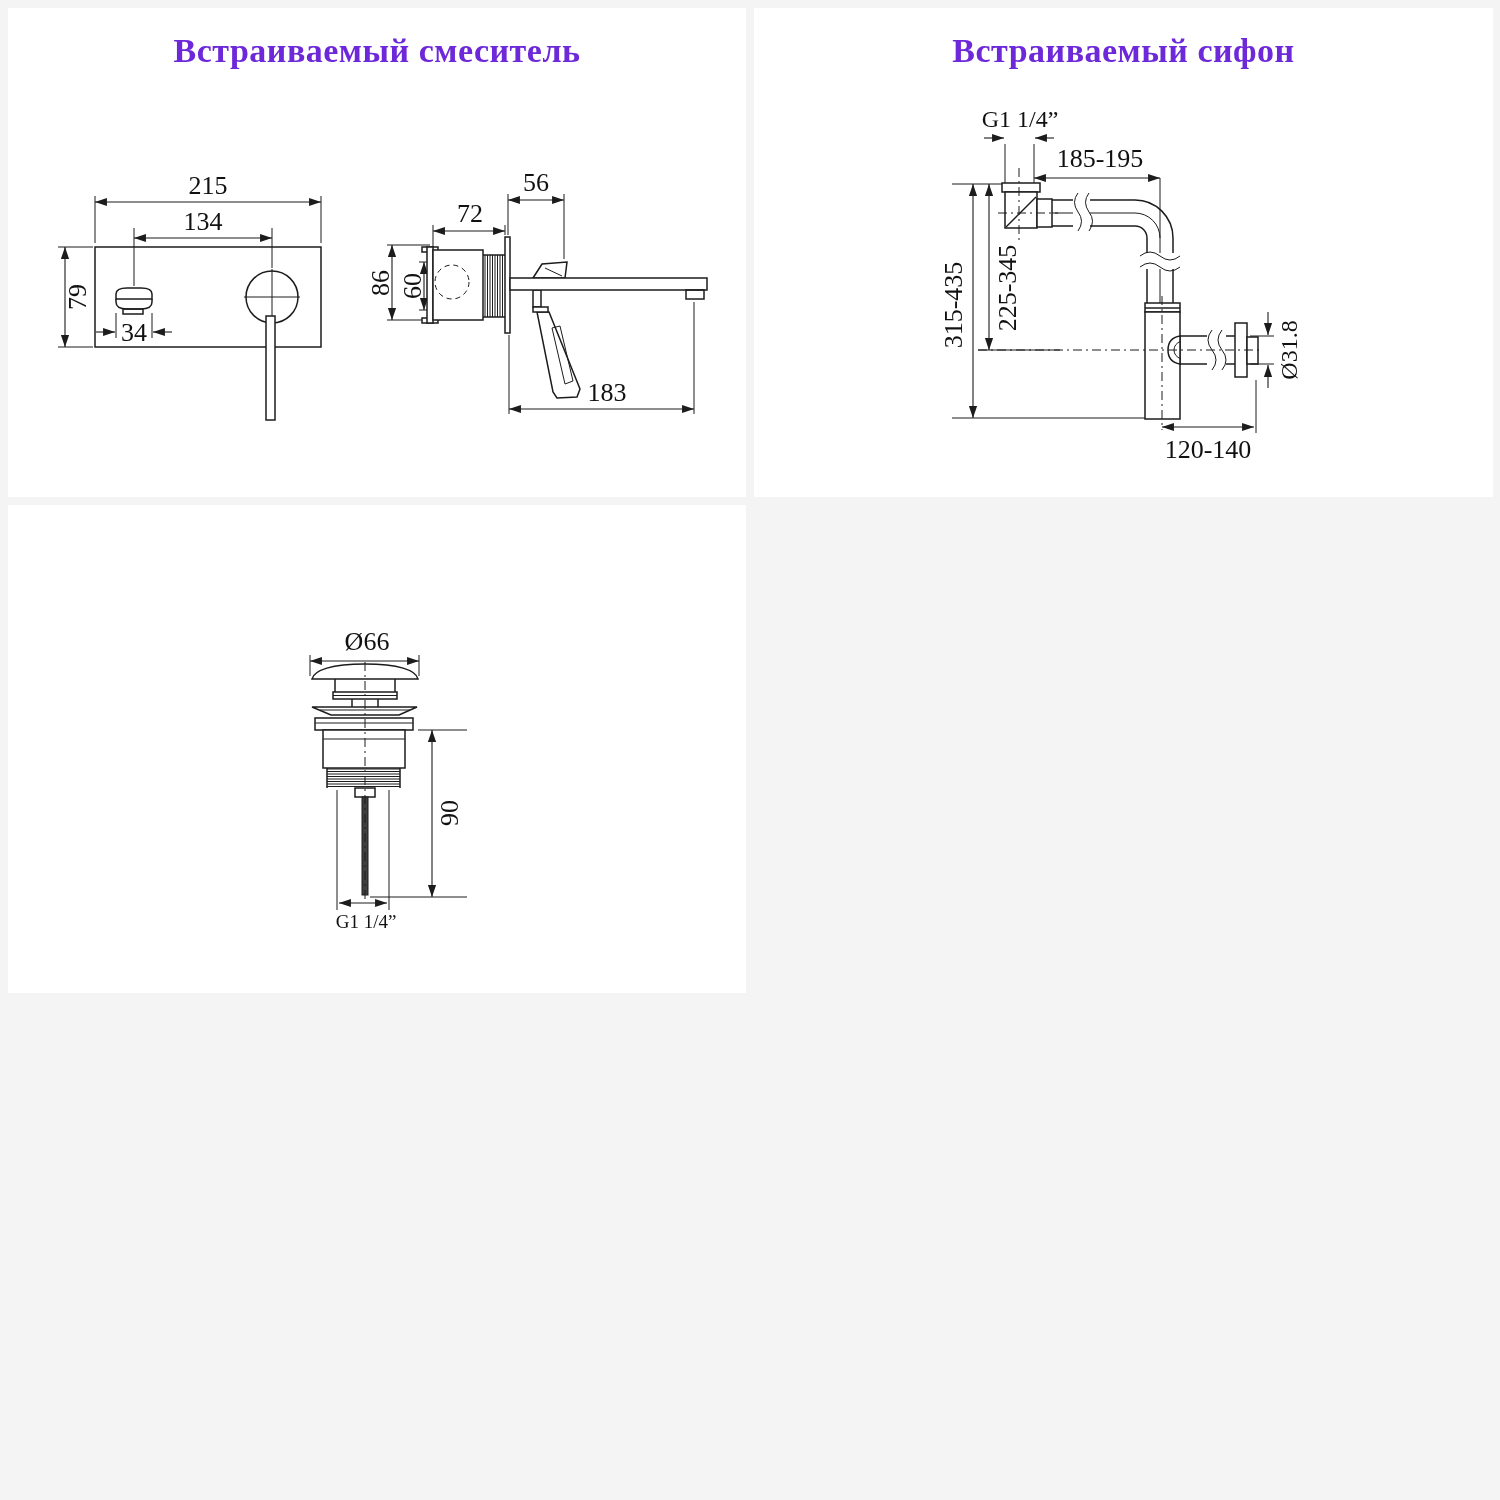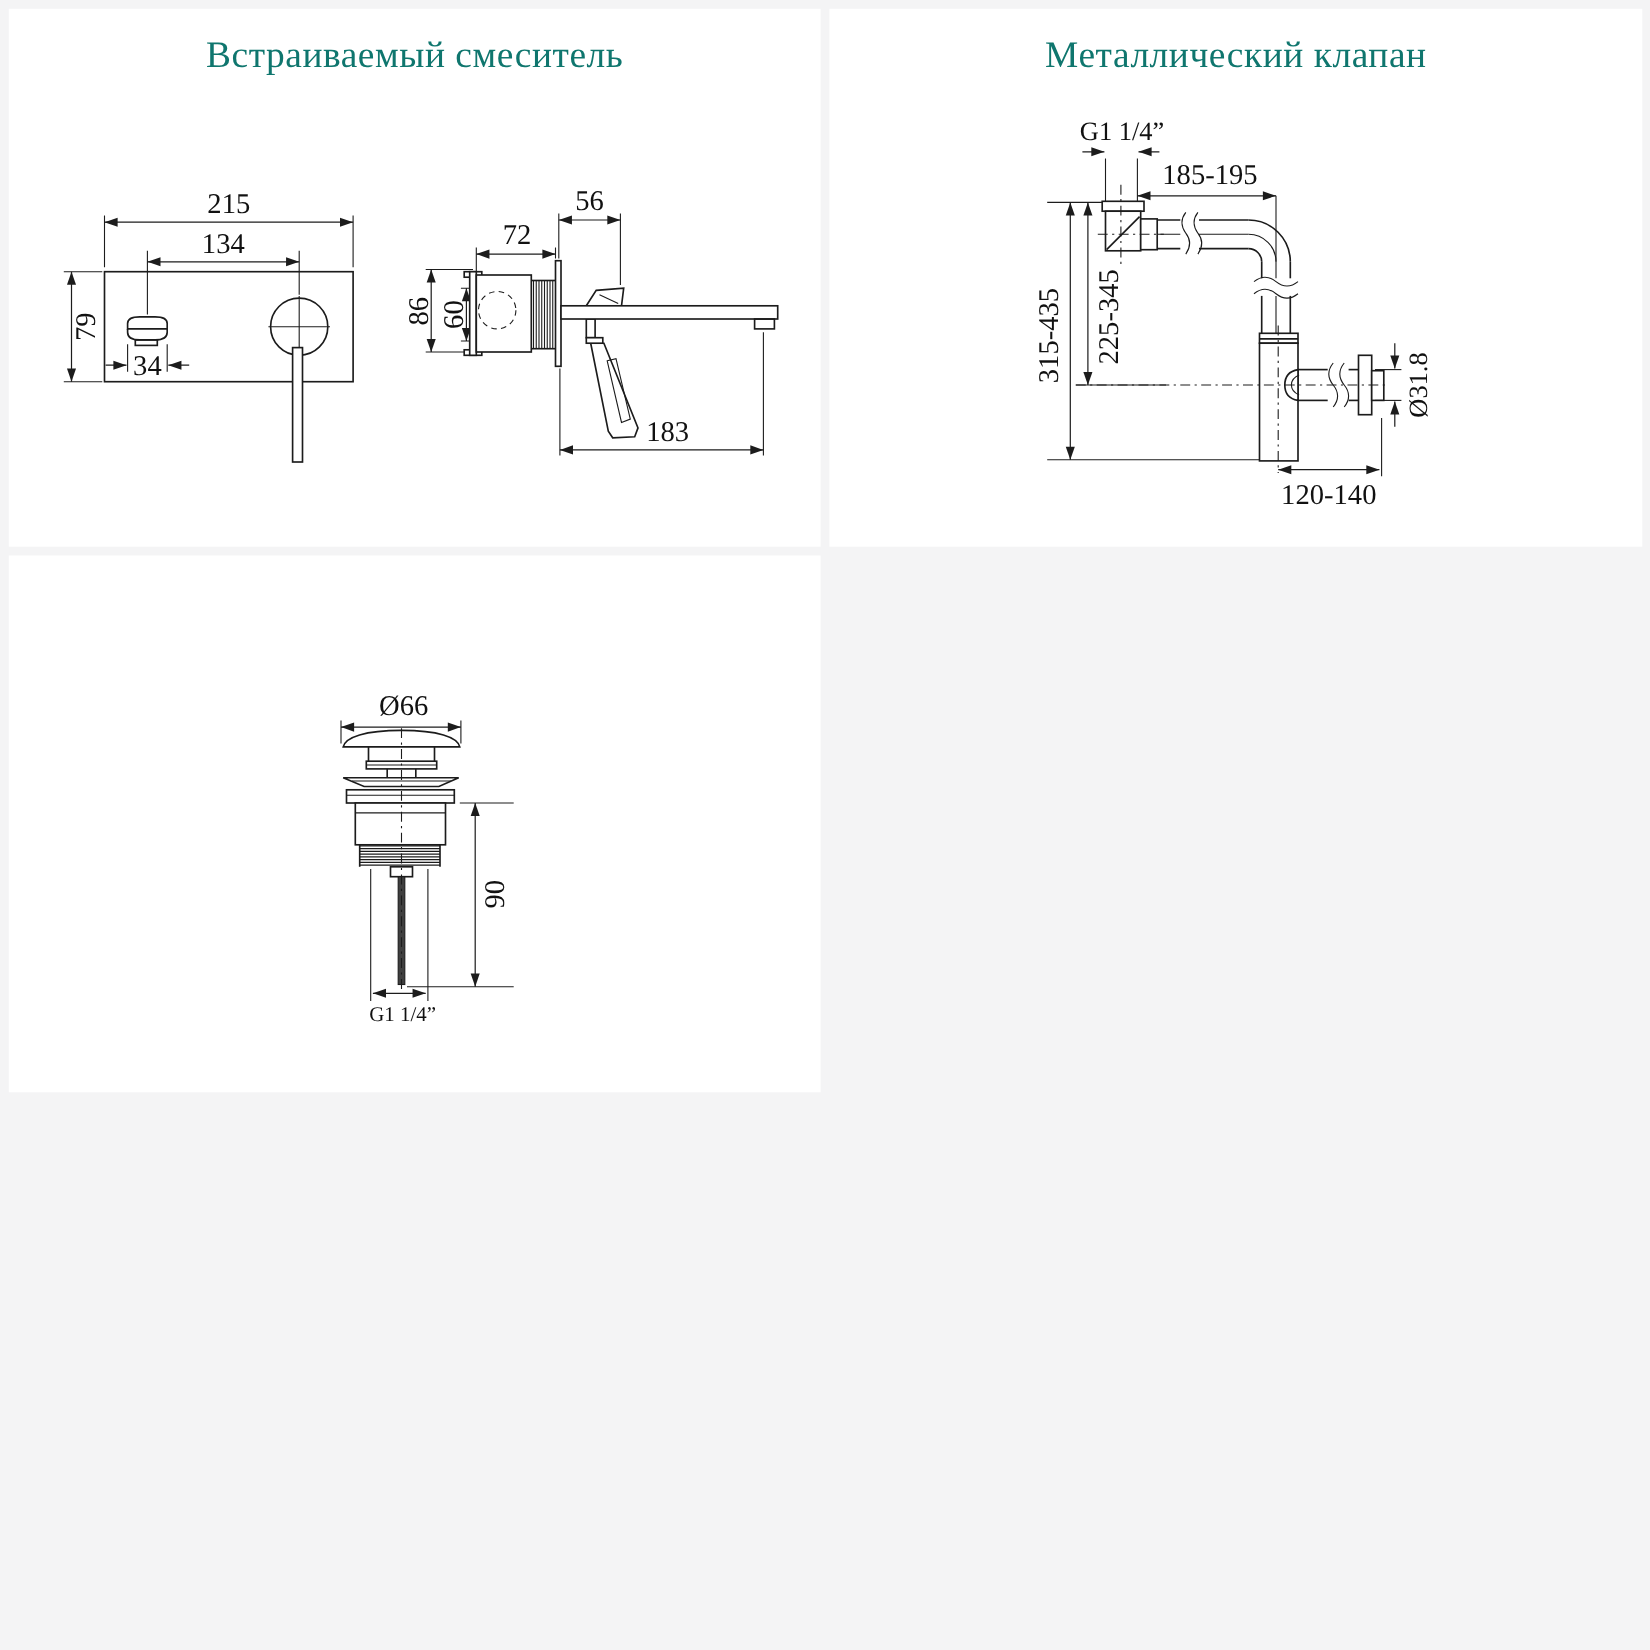--- a/index.html
+++ b/index.html
@@ -8,22 +8,22 @@
     background:#f4f4f5;
     font-family:"Liberation Serif","DejaVu Serif",serif;
     color:#111;
   }
   .panel{position:absolute;background:#ffffff;overflow:hidden;}
   #panel-mixer{left:8px;top:8px;width:738px;height:489px;}
   #panel-siphon{left:754px;top:8px;width:739px;height:489px;}
   #panel-valve{left:8px;top:505px;width:738px;height:488px;}
   .panel-title{
     position:absolute;top:24px;left:0;width:100%;
-    text-align:center;font-weight:normal;font-size:34px;
-    letter-spacing:.5px;color:#0f766e;
+    text-align:center;font-weight:bold;font-size:34px;
+    letter-spacing:.5px;color:#6d28d9;
   }
   .drawing{position:absolute;left:0;top:0;}
   
   .ol{stroke:#1c1c1c;stroke-width:1.5;fill:none;}          
   .olw{stroke:#1c1c1c;stroke-width:1.5;fill:#ffffff;}      
   .thin{stroke:#1c1c1c;stroke-width:1;fill:none;}
   .dimline{stroke:#1c1c1c;stroke-width:1.1;fill:none;}
   .ext{stroke:#1c1c1c;stroke-width:1;fill:none;}
   .cl{stroke:#1c1c1c;stroke-width:1;fill:none;stroke-dasharray:9 4 2 4;}
   text{fill:#111;font-family:"Liberation Serif","DejaVu Serif",serif;}
@@ -265,21 +265,21 @@
       <text class="dim" x="1208" y="458">120-140</text>
     </g>
 
     <g>
       <line class="cl" x1="1019" y1="168" x2="1019" y2="240"></line>
       <line class="cl" x1="998" y1="213" x2="1058" y2="213"></line>
       <line class="cl" x1="1162" y1="296" x2="1162" y2="430"></line>
       <line class="cl" x1="978" y1="350" x2="1262" y2="350"></line>
     </g>
   </svg>
-  <div class="panel-title">Металлический клапан</div>
+  <div class="panel-title">Встраиваемый сифон</div>
 </div>
 
 <div class="panel" id="panel-valve">
   <svg class="drawing" width="738" height="488" viewBox="8 505 738 488">
     <defs>
       <marker id="arC" viewBox="0 0 12 10" refX="11.5" refY="5" markerWidth="13" markerHeight="11" orient="auto-start-reverse" markerUnits="userSpaceOnUse">
         <path d="M0.5,1.2 L11.5,5 L0.5,8.8 Z" fill="#1c1c1c"></path>
       </marker>
     </defs>
 

